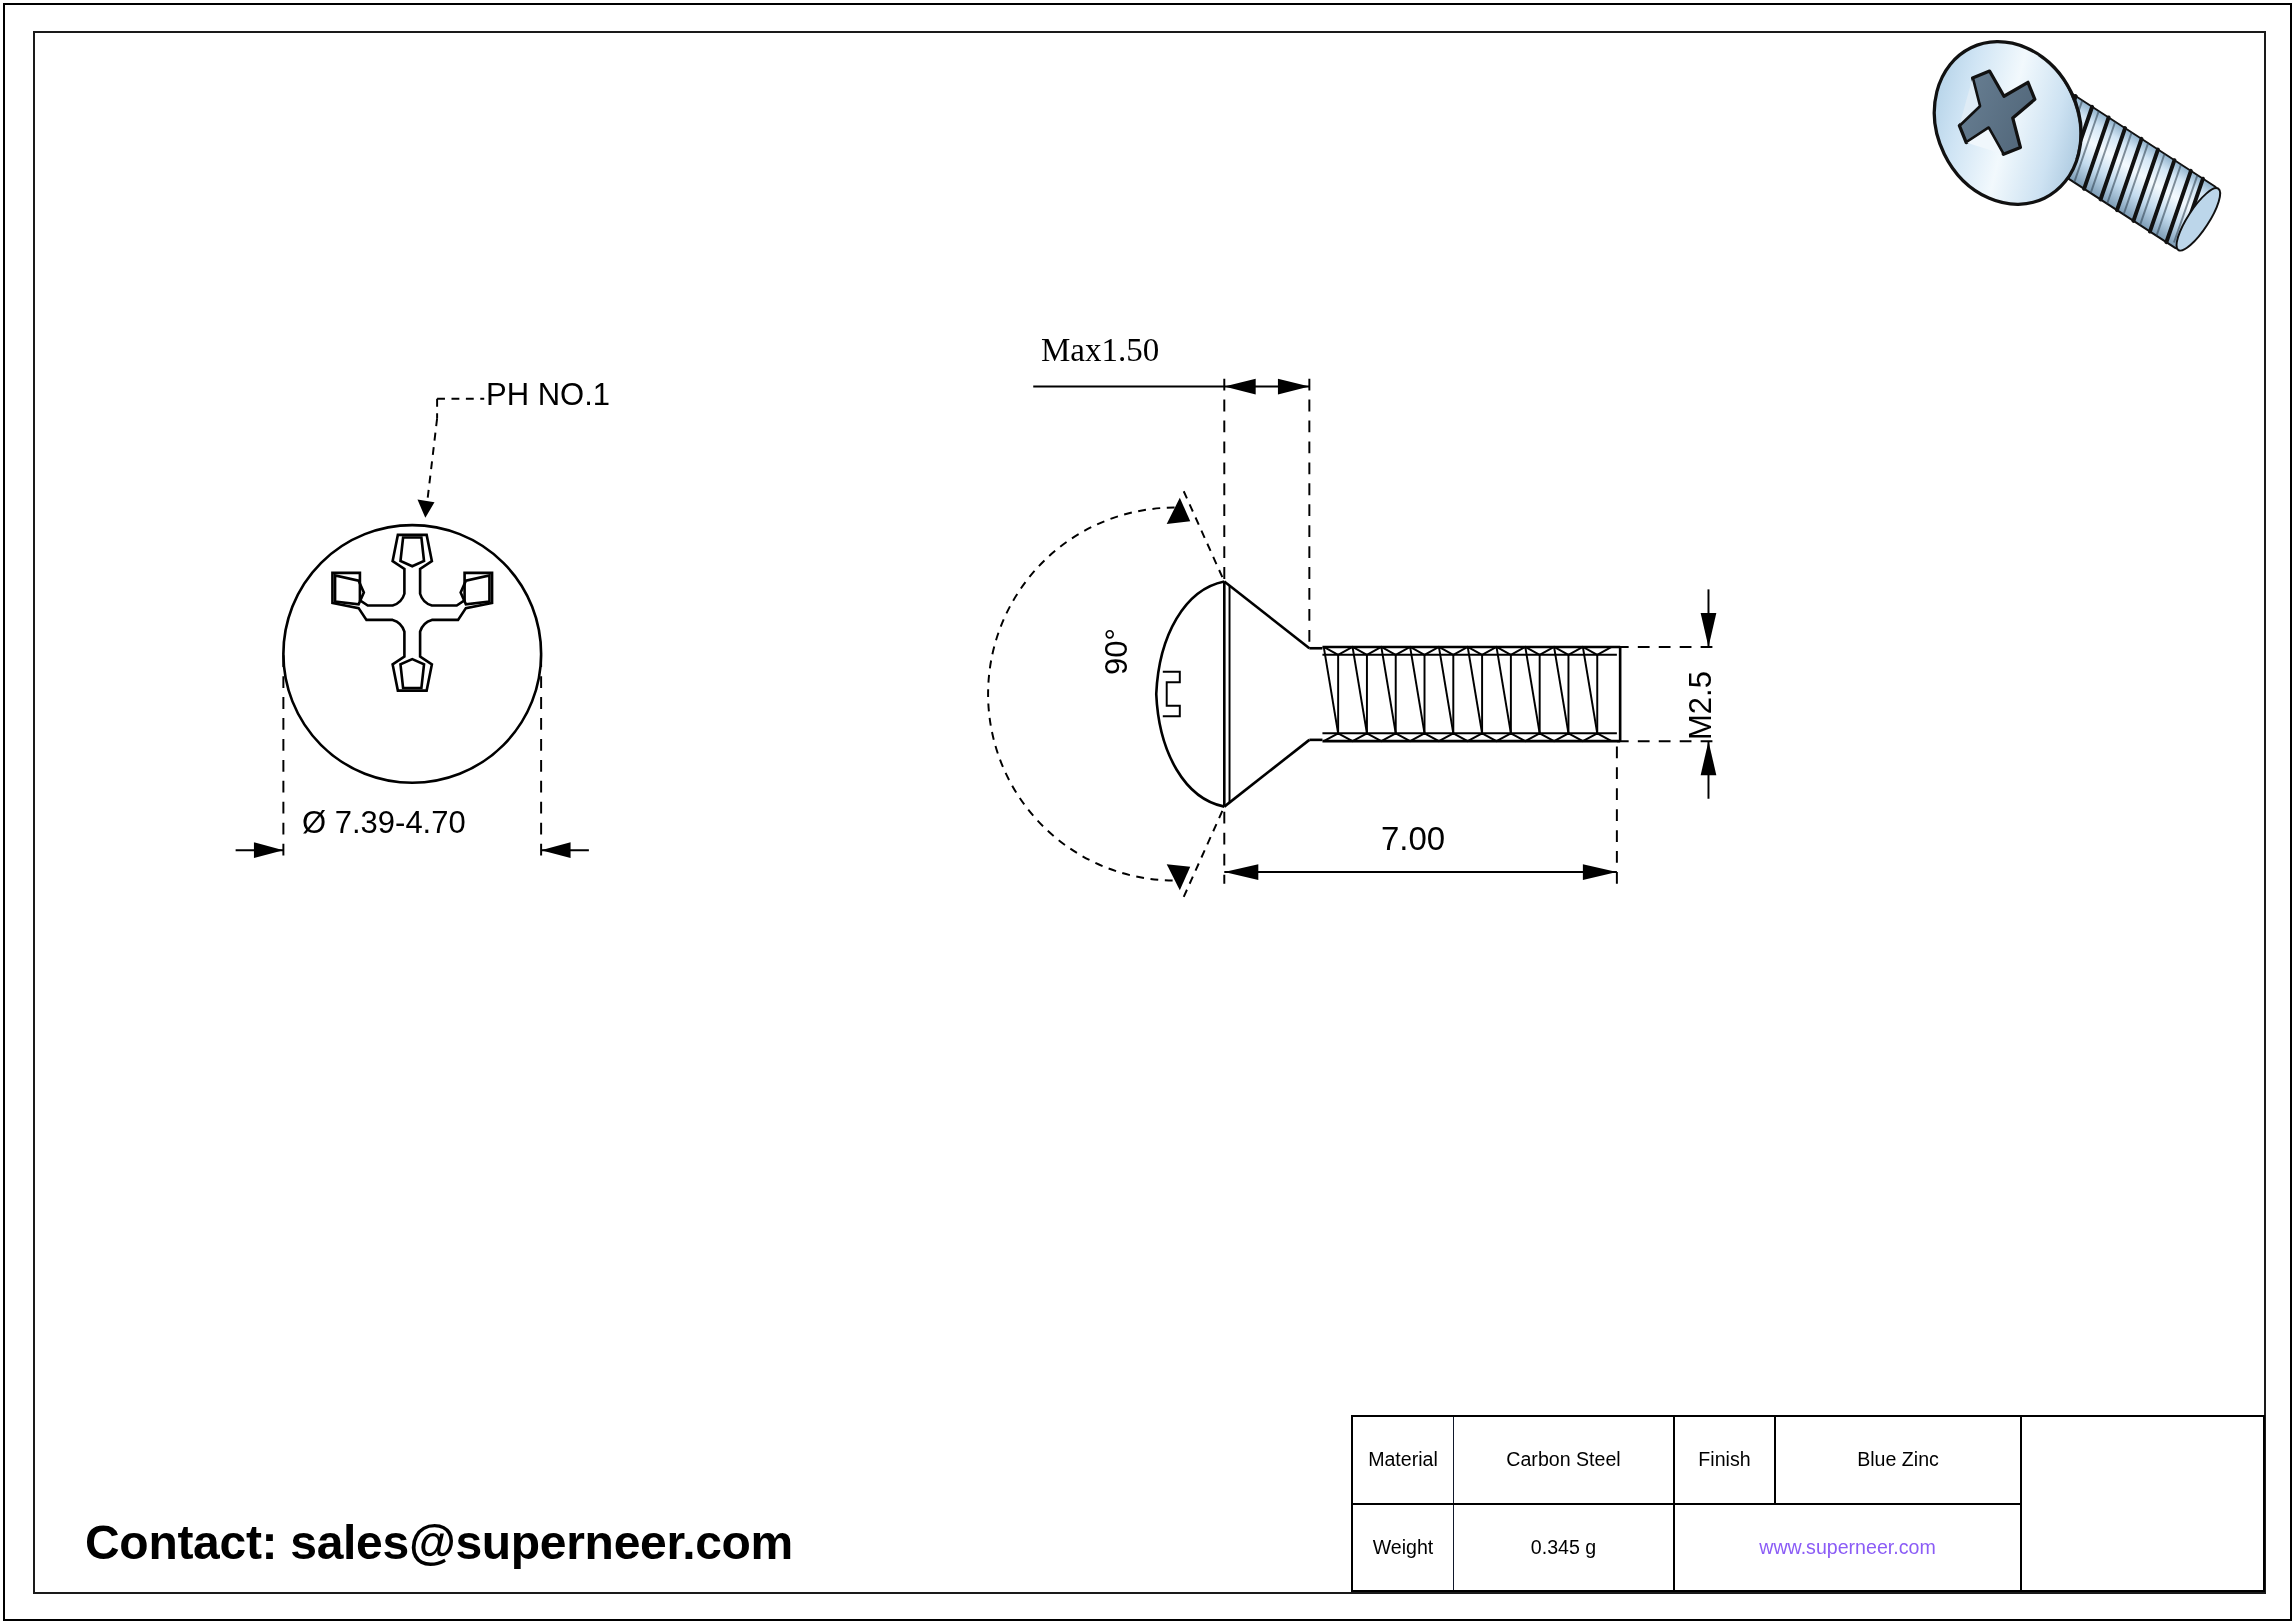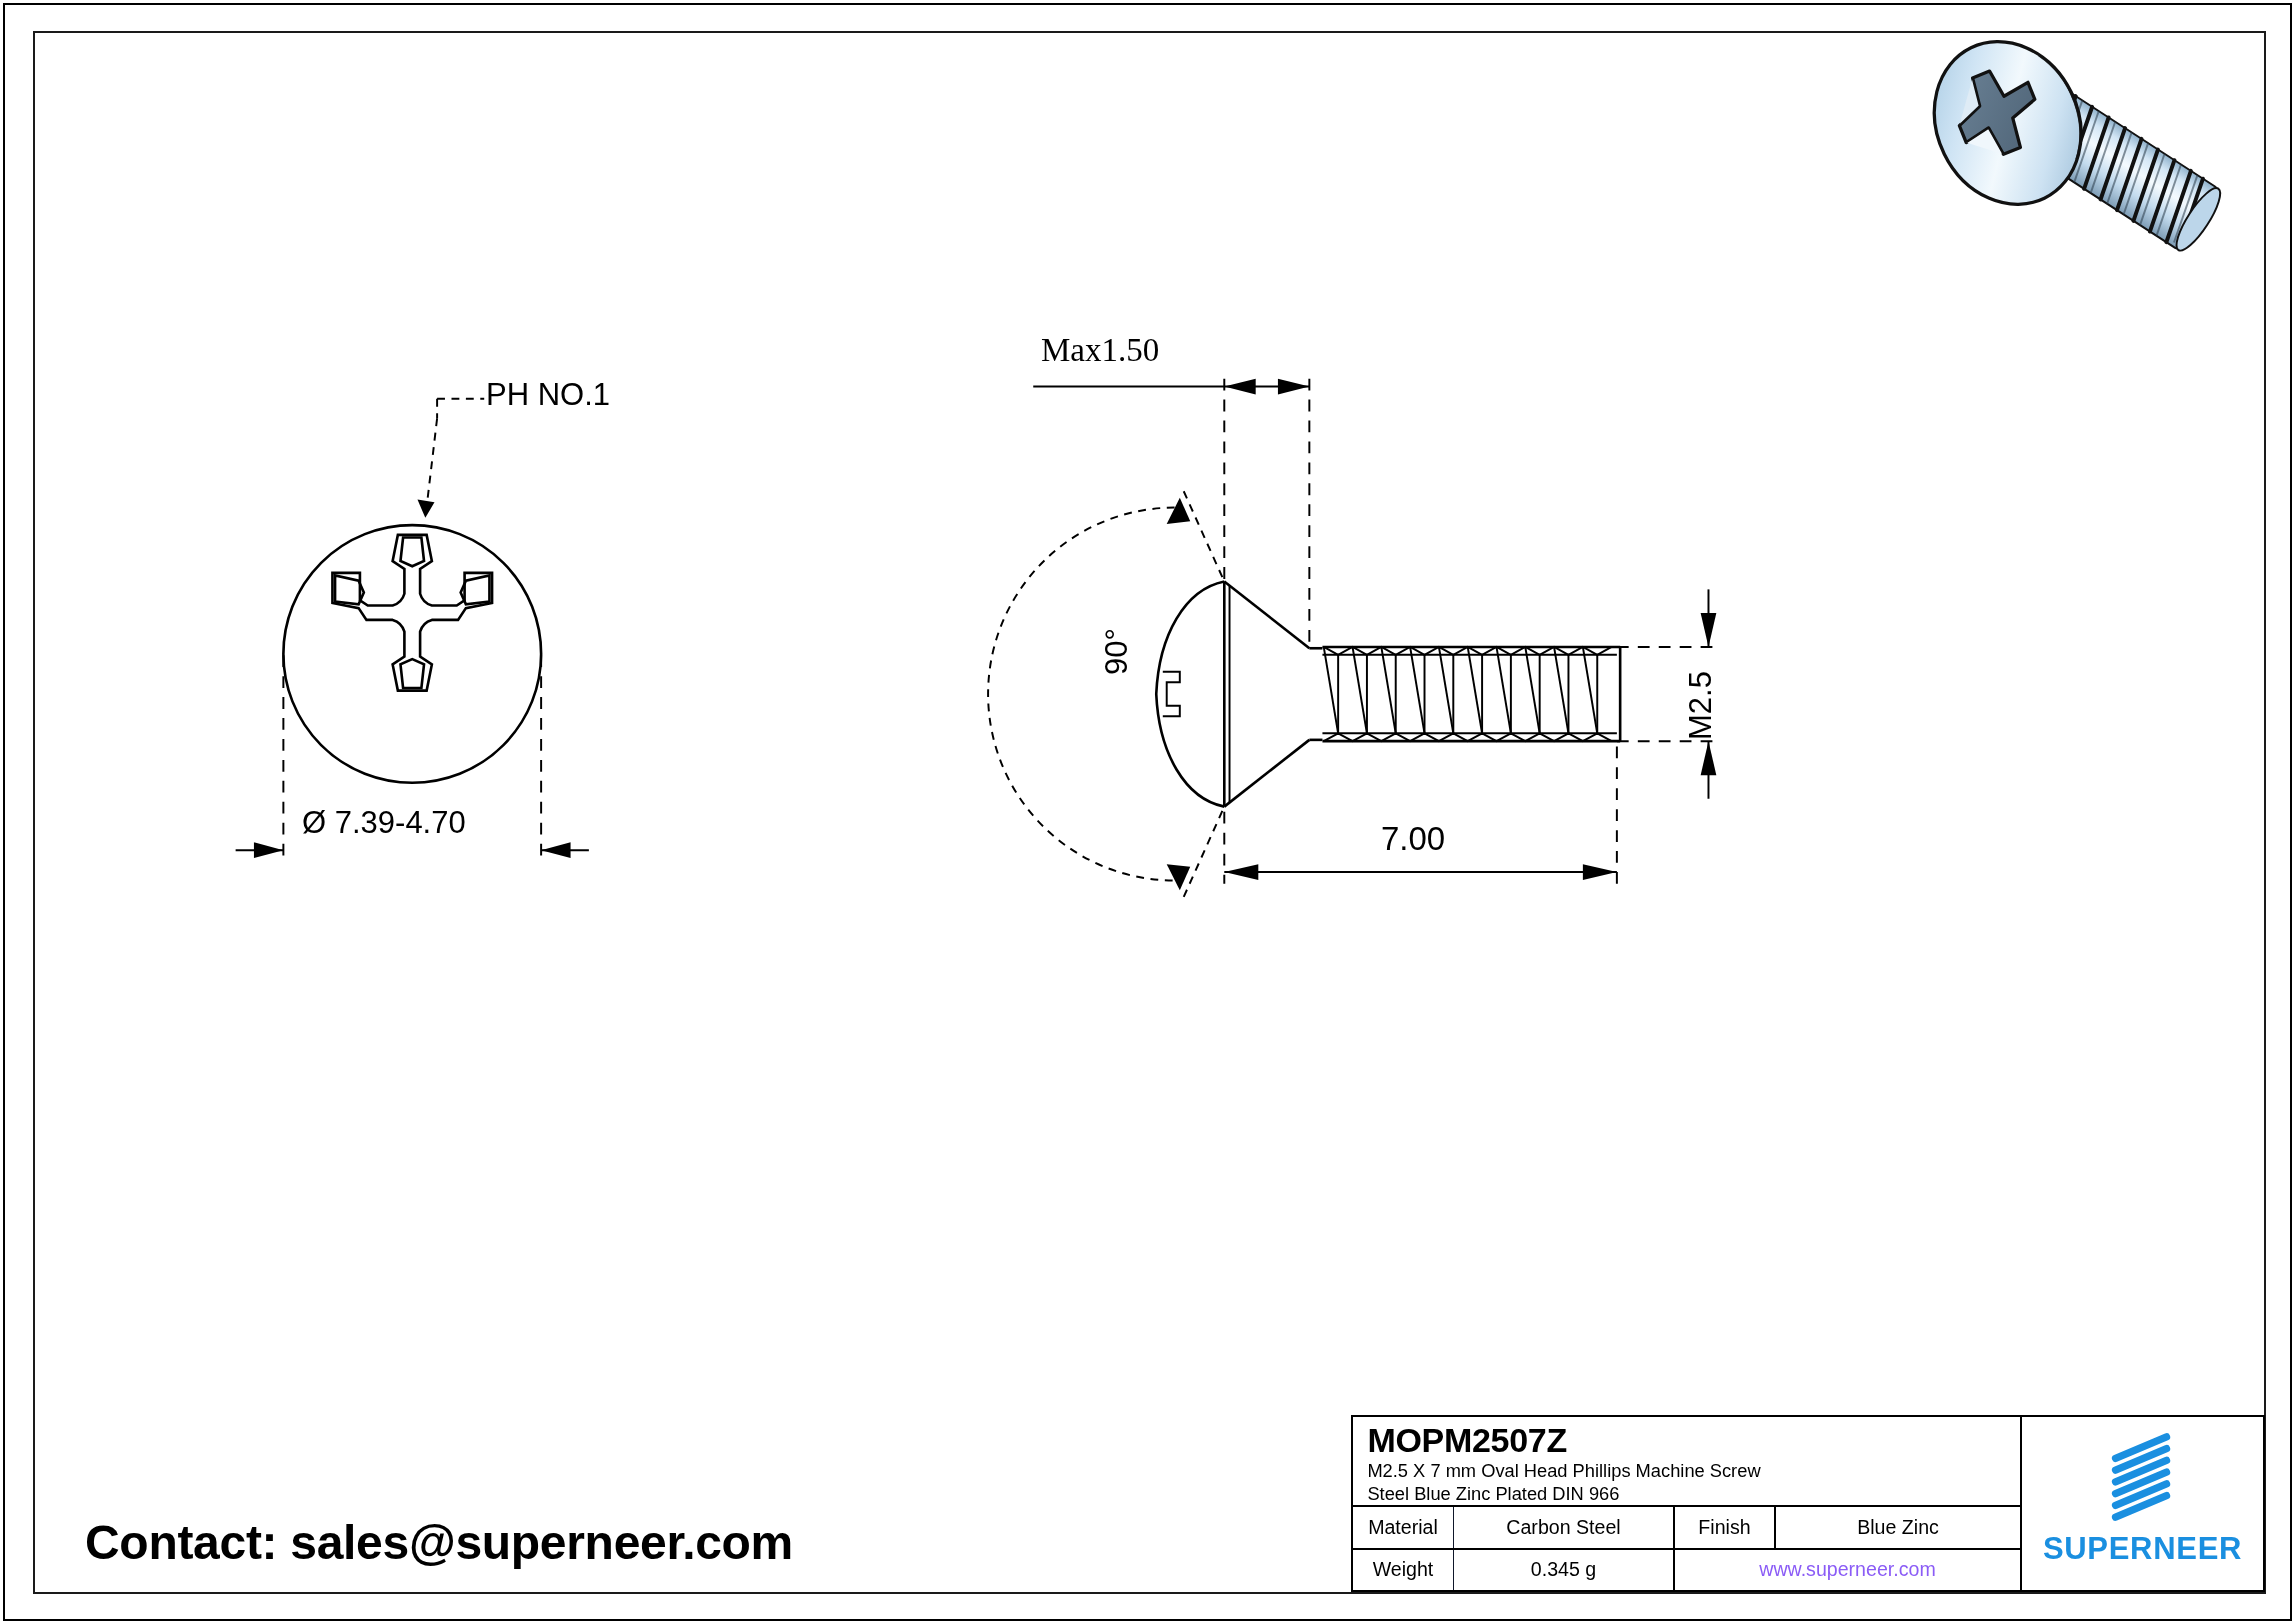--- a/index.html
+++ b/index.html
@@ -383,52 +383,34 @@
 
     <div style="position:absolute; left:353px; top:512px; font-size:33px; color:#000; white-space:nowrap;">7.00</div>
   </div>
 
   <div class="contact">Contact: sales@superneer.com</div>
 
   <div class="titleblock">
 
     <div class="tb-left">
 
-      <div class="tb-desc">
-        <div class="part-no">MOPM2507Z</div>
-        <div class="desc-line">M2.5 X 7 mm  Oval Head Phillips Machine Screw</div>
-        <div class="desc-line">Steel Blue Zinc Plated DIN 966</div>
-      </div>
 
       <div class="tb-table">
         <div class="tb-row row-top">
           <div class="tb-cell c-label">Material</div>
           <div class="tb-cell c-value1">Carbon Steel</div>
           <div class="tb-cell c-label2">Finish</div>
           <div class="tb-cell c-value2">Blue Zinc</div>
         </div>
         <div class="tb-row">
           <div class="tb-cell c-label">Weight</div>
           <div class="tb-cell c-value1">0.345 g</div>
           <div class="tb-cell c-web">www.superneer.com</div>
         </div>
       </div>
 
     </div>
 
-    <div class="tb-right">
-      <svg class="logo-mark" viewBox="0 0 100 100">
-        <g stroke="#1a8fe0" stroke-width="7.5" stroke-linecap="round" fill="none">
-          <line x1="22" y1="30" x2="74" y2="8"></line>
-          <line x1="22" y1="42" x2="74" y2="20"></line>
-          <line x1="22" y1="54" x2="74" y2="32"></line>
-          <line x1="22" y1="66" x2="74" y2="44"></line>
-          <line x1="22" y1="78" x2="74" y2="56"></line>
-          <line x1="22" y1="90" x2="74" y2="68"></line>
-        </g>
-      </svg>
-      <div class="logo-text">SUPERNEER</div>
-    </div>
 
   </div>
 
 </div>
 
 
 </body></html>

